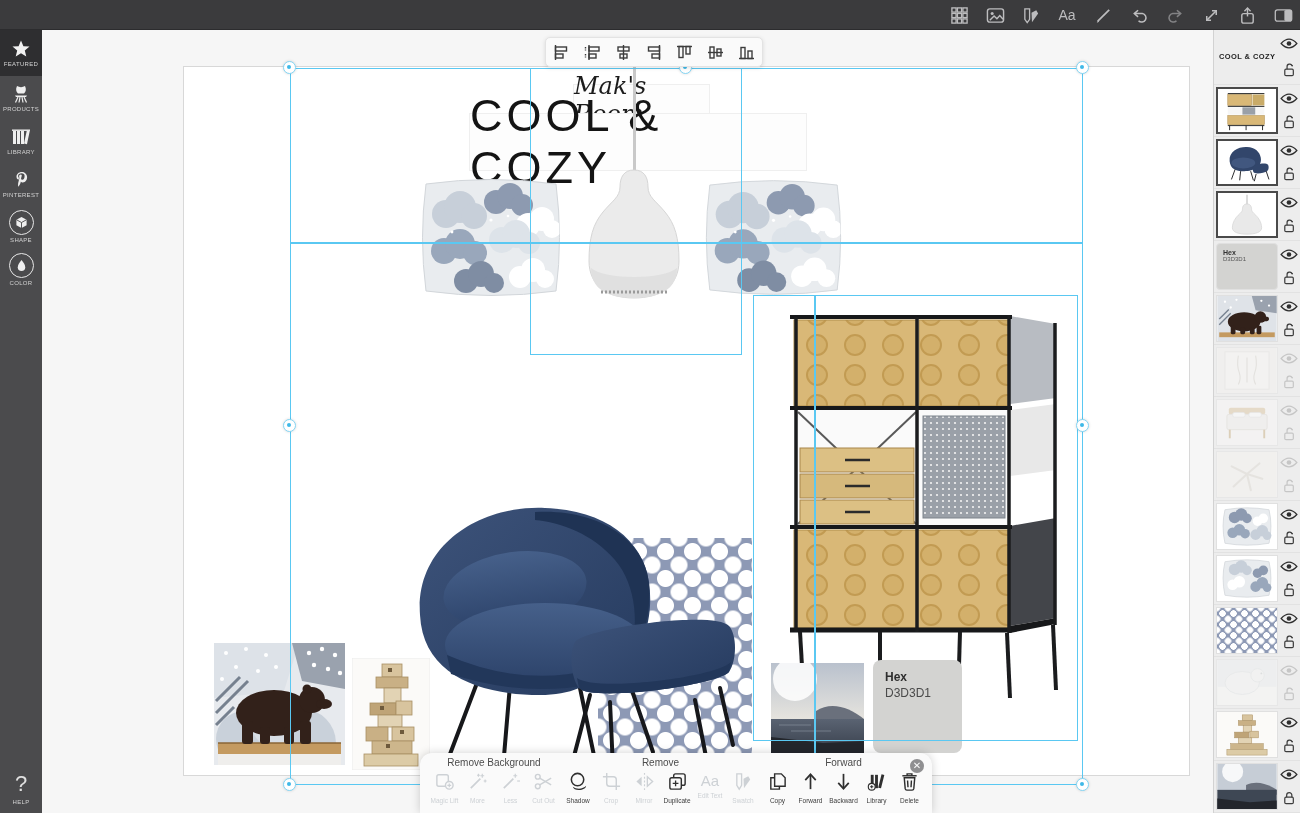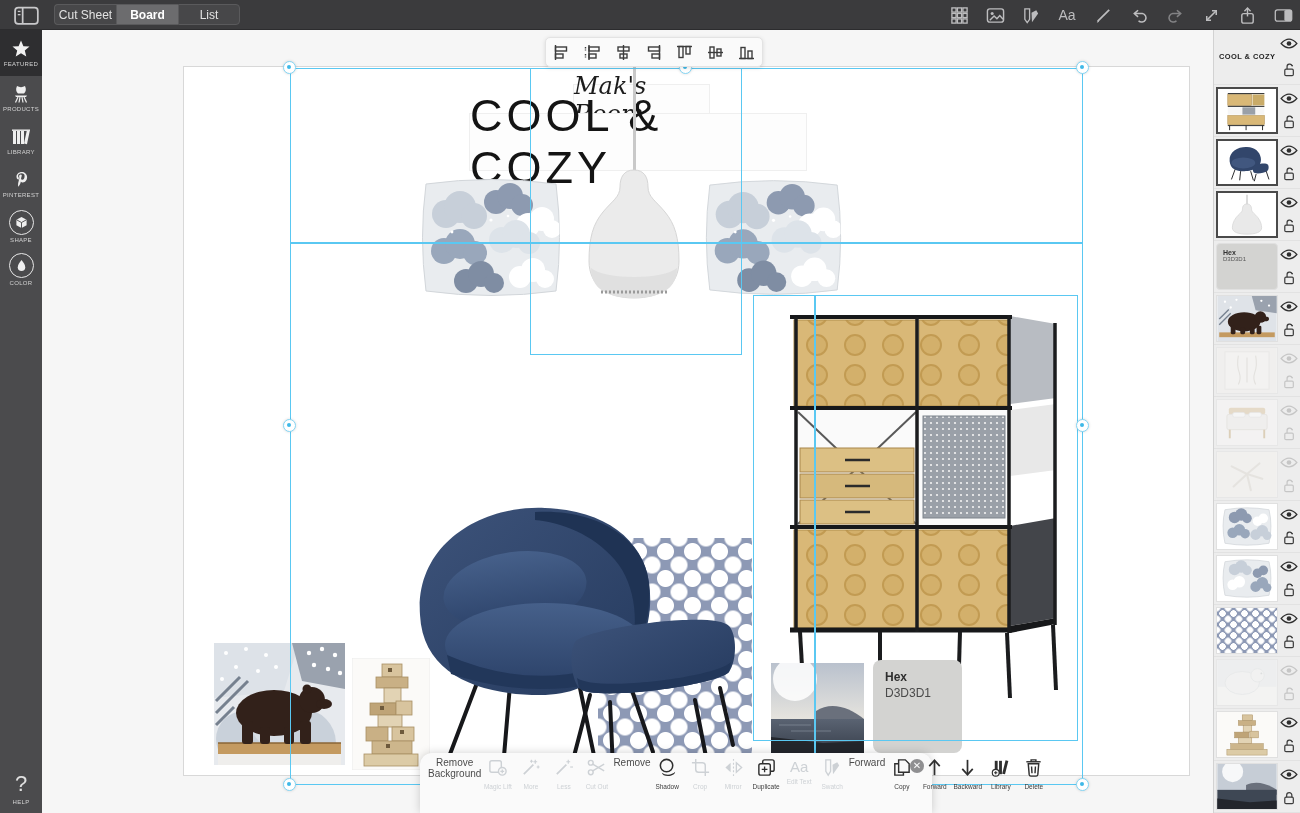--- a/index.html
+++ b/index.html
@@ -63,21 +63,21 @@
   .handle { position:absolute; width:13px; height:13px; margin:-7px; border-radius:50%; background:#fff; border:1.5px solid #84d5f4; box-shadow:0 0 3px rgba(0,0,0,.15); z-index:11; }
   .handle::after { content:""; position:absolute; left:3px; top:3px; width:4px; height:4px; border-radius:50%; background:#3fb9e8; }
 
   
   .aligns { position:absolute; left:503px; top:7px; width:218px; height:30px; background:#fafafa; border:1px solid #e3e3e3; border-radius:5px; box-shadow:0 1px 4px rgba(0,0,0,.12); display:flex; align-items:center; justify-content:space-around; z-index:20; }
   .al-ico { width:22px; height:22px; color:#3c3c3c; display:flex; align-items:center; justify-content:center; cursor:pointer; }
   .al-ico svg { width:17px; height:17px; }
 
   
   .ctx { position:absolute; left:378px; top:723px; width:512px; height:60px; background:#fafafa; border-radius:12px 12px 0 0; box-shadow:0 0 10px rgba(0,0,0,.18); z-index:30; display:flex; padding:4px 6px 0 8px; }
-  .ctx-group { display:flex; flex-direction:row;justify-content:center; }
+  .ctx-group { display:flex; flex-direction:column; }
   .ctx-glabel { font-size:10px; color:#4c4c4c; text-align:center; height:14px; }
   .ctx-btns { display:flex; }
   .ctx-btn { width:33px; display:flex; flex-direction:column; align-items:center; gap:1px; cursor:pointer; color:#2f2f2f; }
   .ctx-btn svg { width:21px; height:21px; }
   .ctx-btn .bl { font-size:6.5px; color:#3c3c3c; white-space:nowrap; }
   .ctx-btn.disabled { color:#cdd1d5; pointer-events:none; }
   .ctx-btn.disabled .bl { color:#cdd1d5; }
   .ctx-aa { font-size:15px; font-weight:500; line-height:20px; }
   .ctx-close { position:absolute; right:8px; top:6px; width:14px; height:14px; border-radius:50%; background:#8f8f91; color:#fafafa; font-size:10px; line-height:14px; text-align:center; cursor:pointer; }
   .ctx-sep { width:10px; }
@@ -164,35 +164,20 @@
             <circle cx="75" cy="48" r="1.6"></circle>
             <circle cx="92" cy="44" r="1.3"></circle>
             <circle cx="36" cy="60" r="1.4"></circle>
           </g>
       </g>
     </symbol>
   </defs>
 </svg>
 
 <div class="topbar">
-  <div class="tb-left">
-    <div class="tb-toggle">
-      <svg viewBox="0 0 24 18">
-          <rect x="1" y="1.5" width="21" height="15" rx="3" fill="none" stroke="currentColor" stroke-width="1.6"></rect>
-          <line x1="8" y1="1.5" x2="8" y2="16.5" stroke="currentColor" stroke-width="1.6"></line>
-          <line x1="3.5" y1="5" x2="6" y2="5" stroke="currentColor" stroke-width="1.2"></line>
-          <line x1="3.5" y1="8" x2="6" y2="8" stroke="currentColor" stroke-width="1.2"></line>
-        </svg>
-    </div>
-    <div class="seg">
-      <div class="seg-btn">Cut Sheet</div>
-      <div class="seg-btn active">Board</div>
-      <div class="seg-btn">List</div>
-    </div>
-  </div>
   <div class="tb-right">
     <div class="tb-icon">
       <svg viewBox="0 0 20 20">
           <g fill="none" stroke="currentColor" stroke-width="1.4">
             <rect x="2" y="2" width="4.4" height="4.4"></rect>
             <rect x="7.8" y="2" width="4.4" height="4.4"></rect>
             <rect x="13.6" y="2" width="4.4" height="4.4"></rect>
             <rect x="2" y="7.8" width="4.4" height="4.4"></rect>
             <rect x="7.8" y="7.8" width="4.4" height="4.4"></rect>
             <rect x="13.6" y="7.8" width="4.4" height="4.4"></rect>

